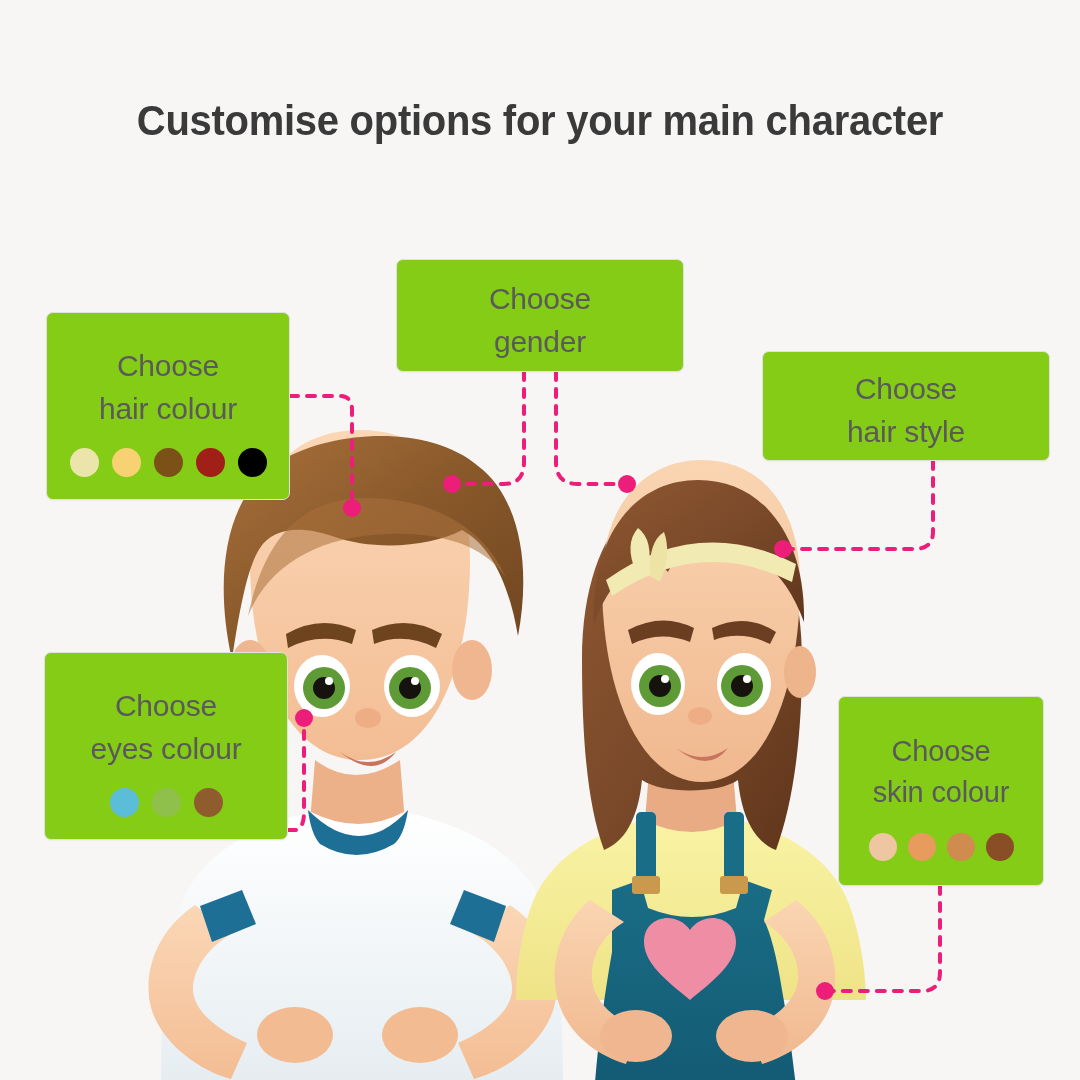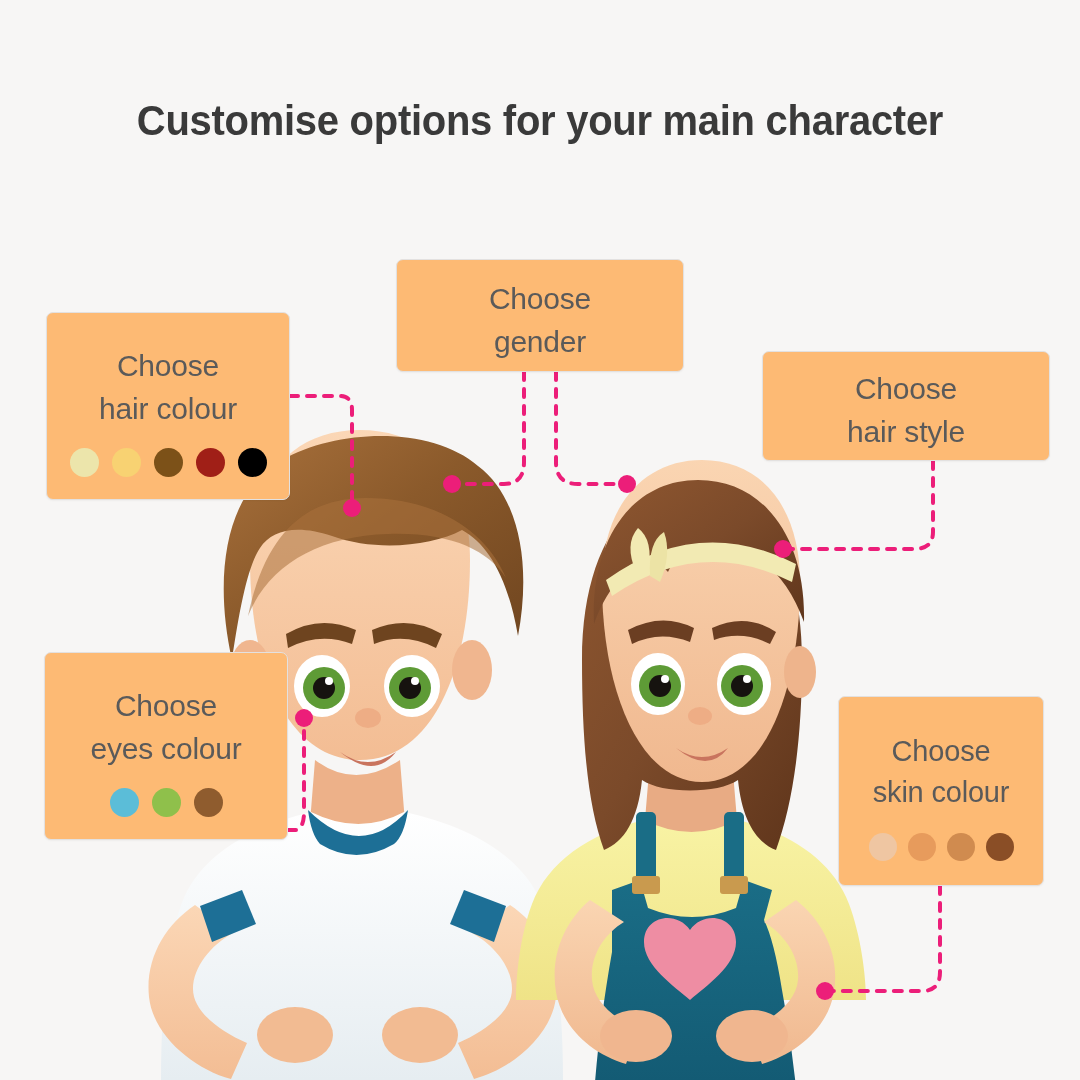--- a/index.html
+++ b/index.html
@@ -57,21 +57,21 @@
     left: 0;
     top: 0;
     width: 1080px;
     height: 1080px;
     pointer-events: none;
   }
 
   
   .card {
     position: absolute;
-    background: #fdba74;
+    background: #84cc16;
     border: 1px solid #e3e1e0;
     border-radius: 7px;
     box-shadow: 0 1px 2px rgba(0,0,0,0.04);
     display: flex;
     flex-direction: column;
     align-items: center;
     justify-content: center;
     padding: 14px 10px 4px;
   }
 

